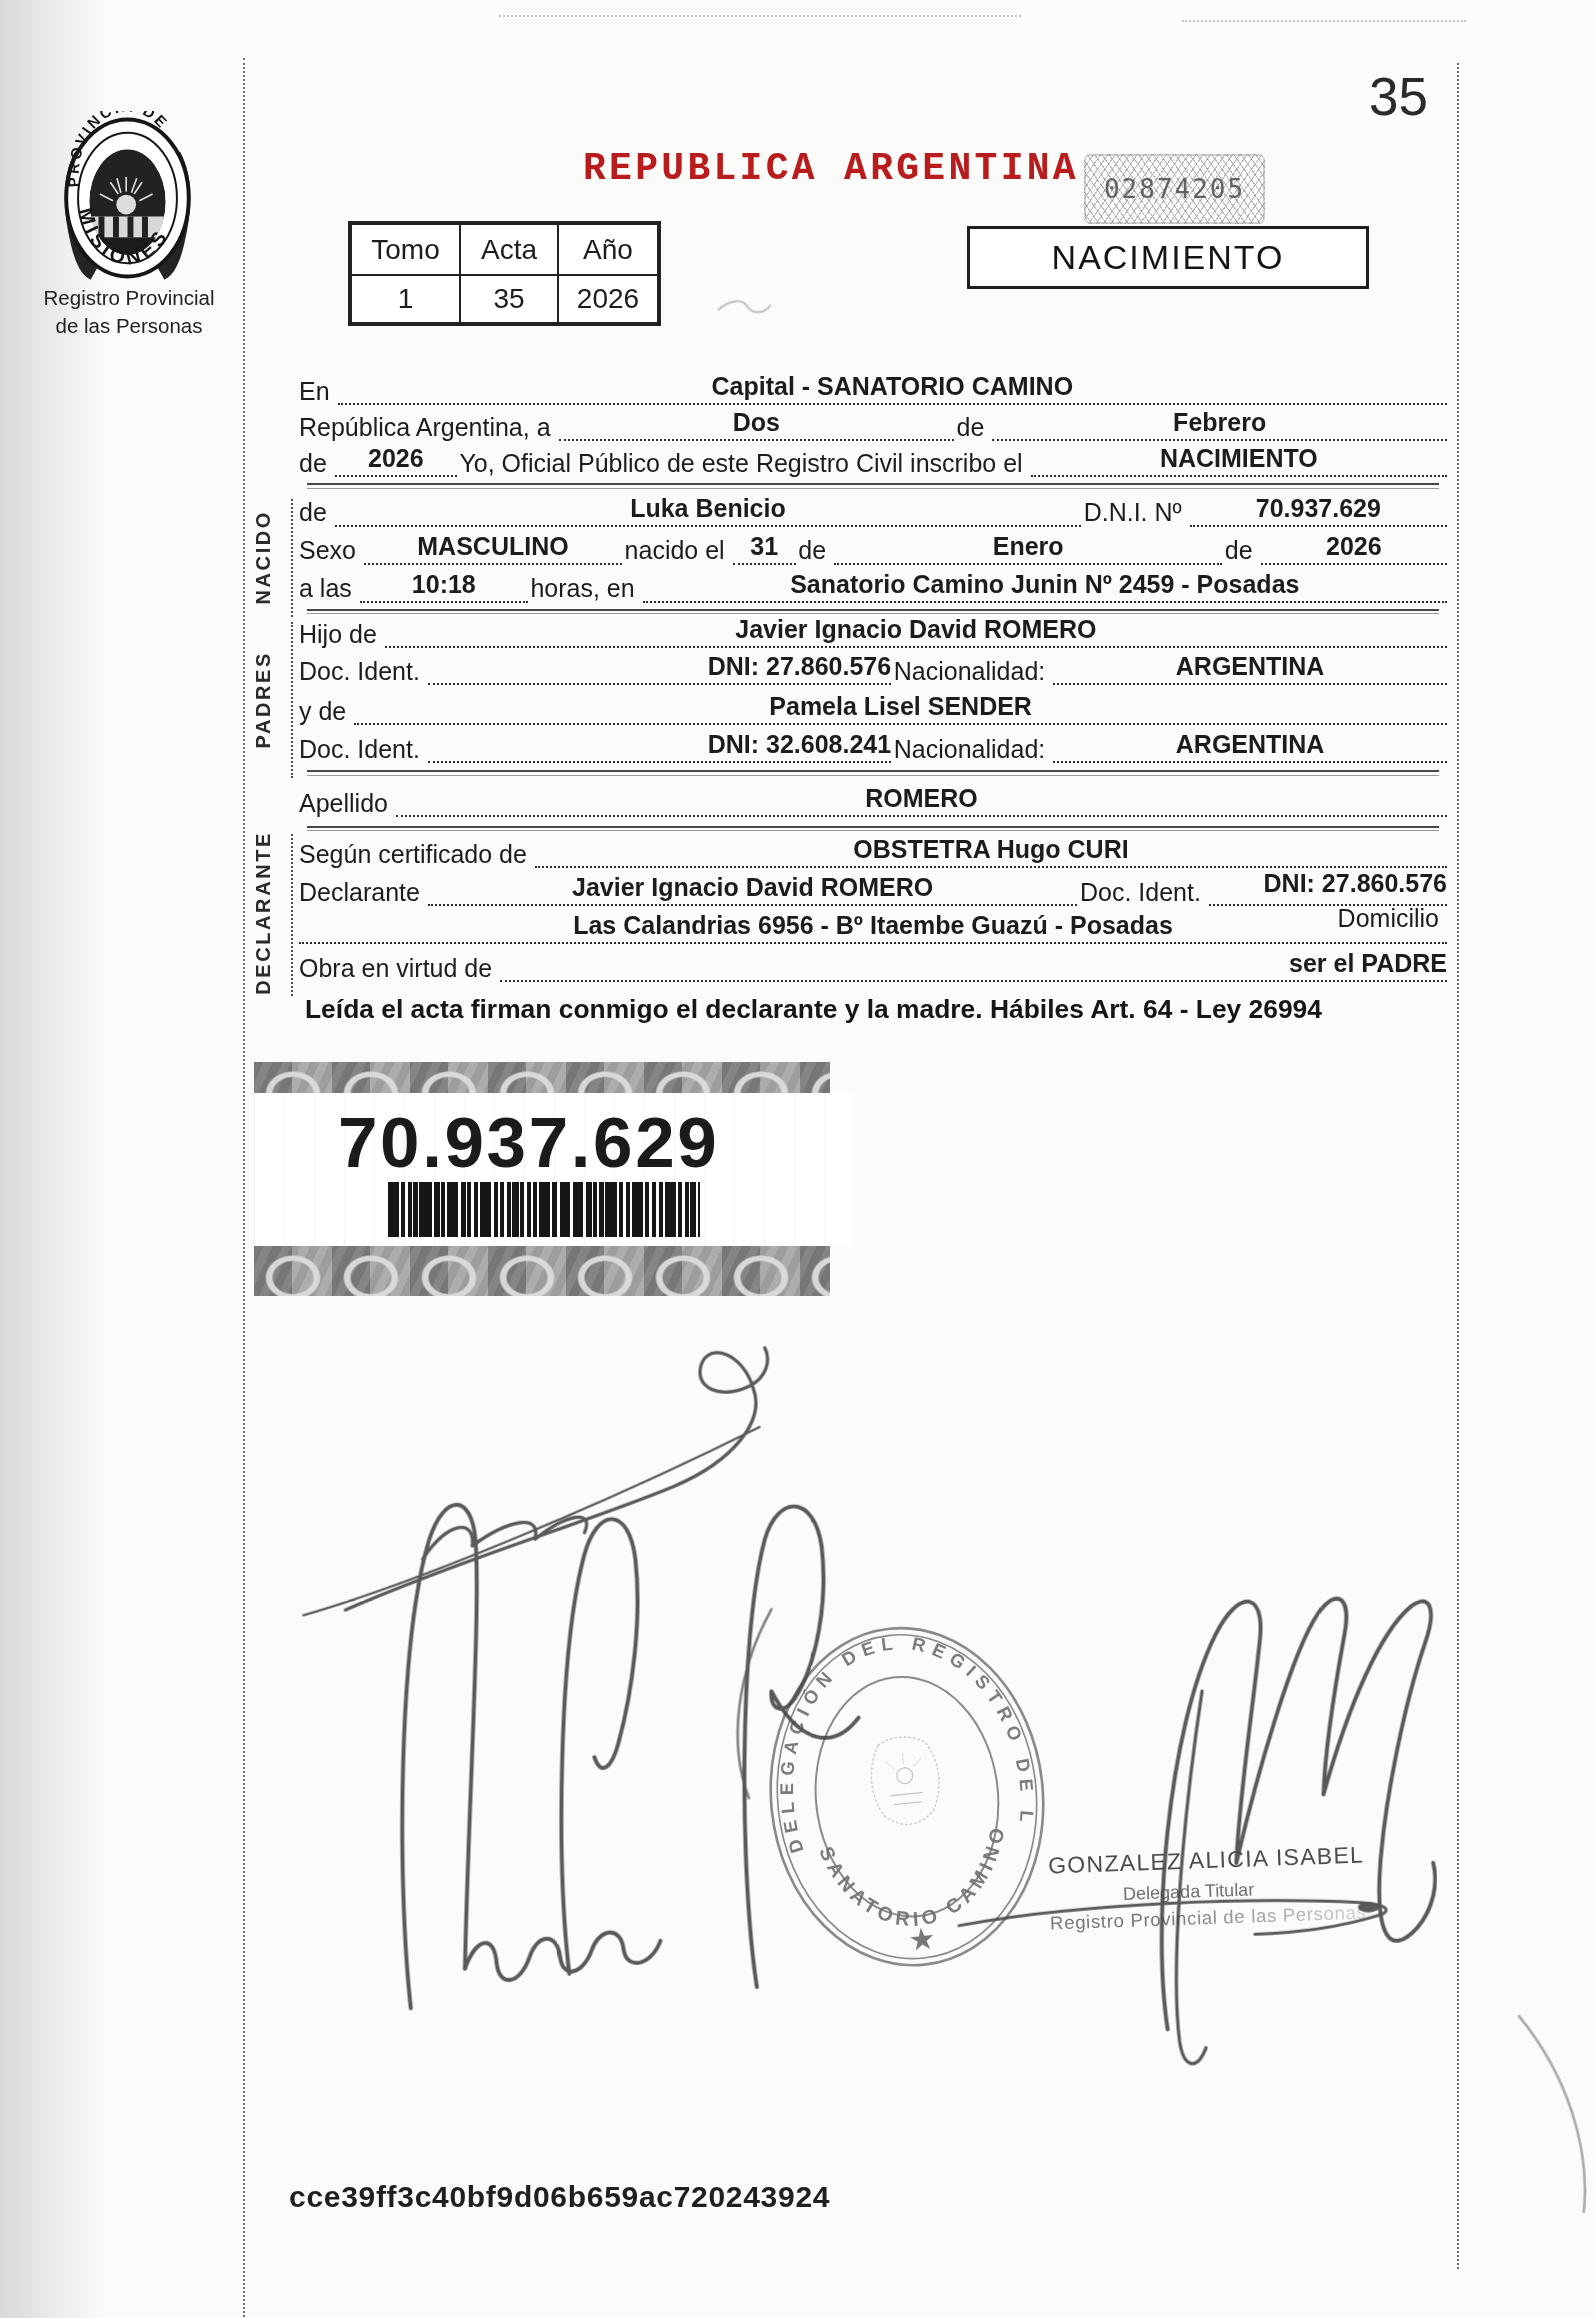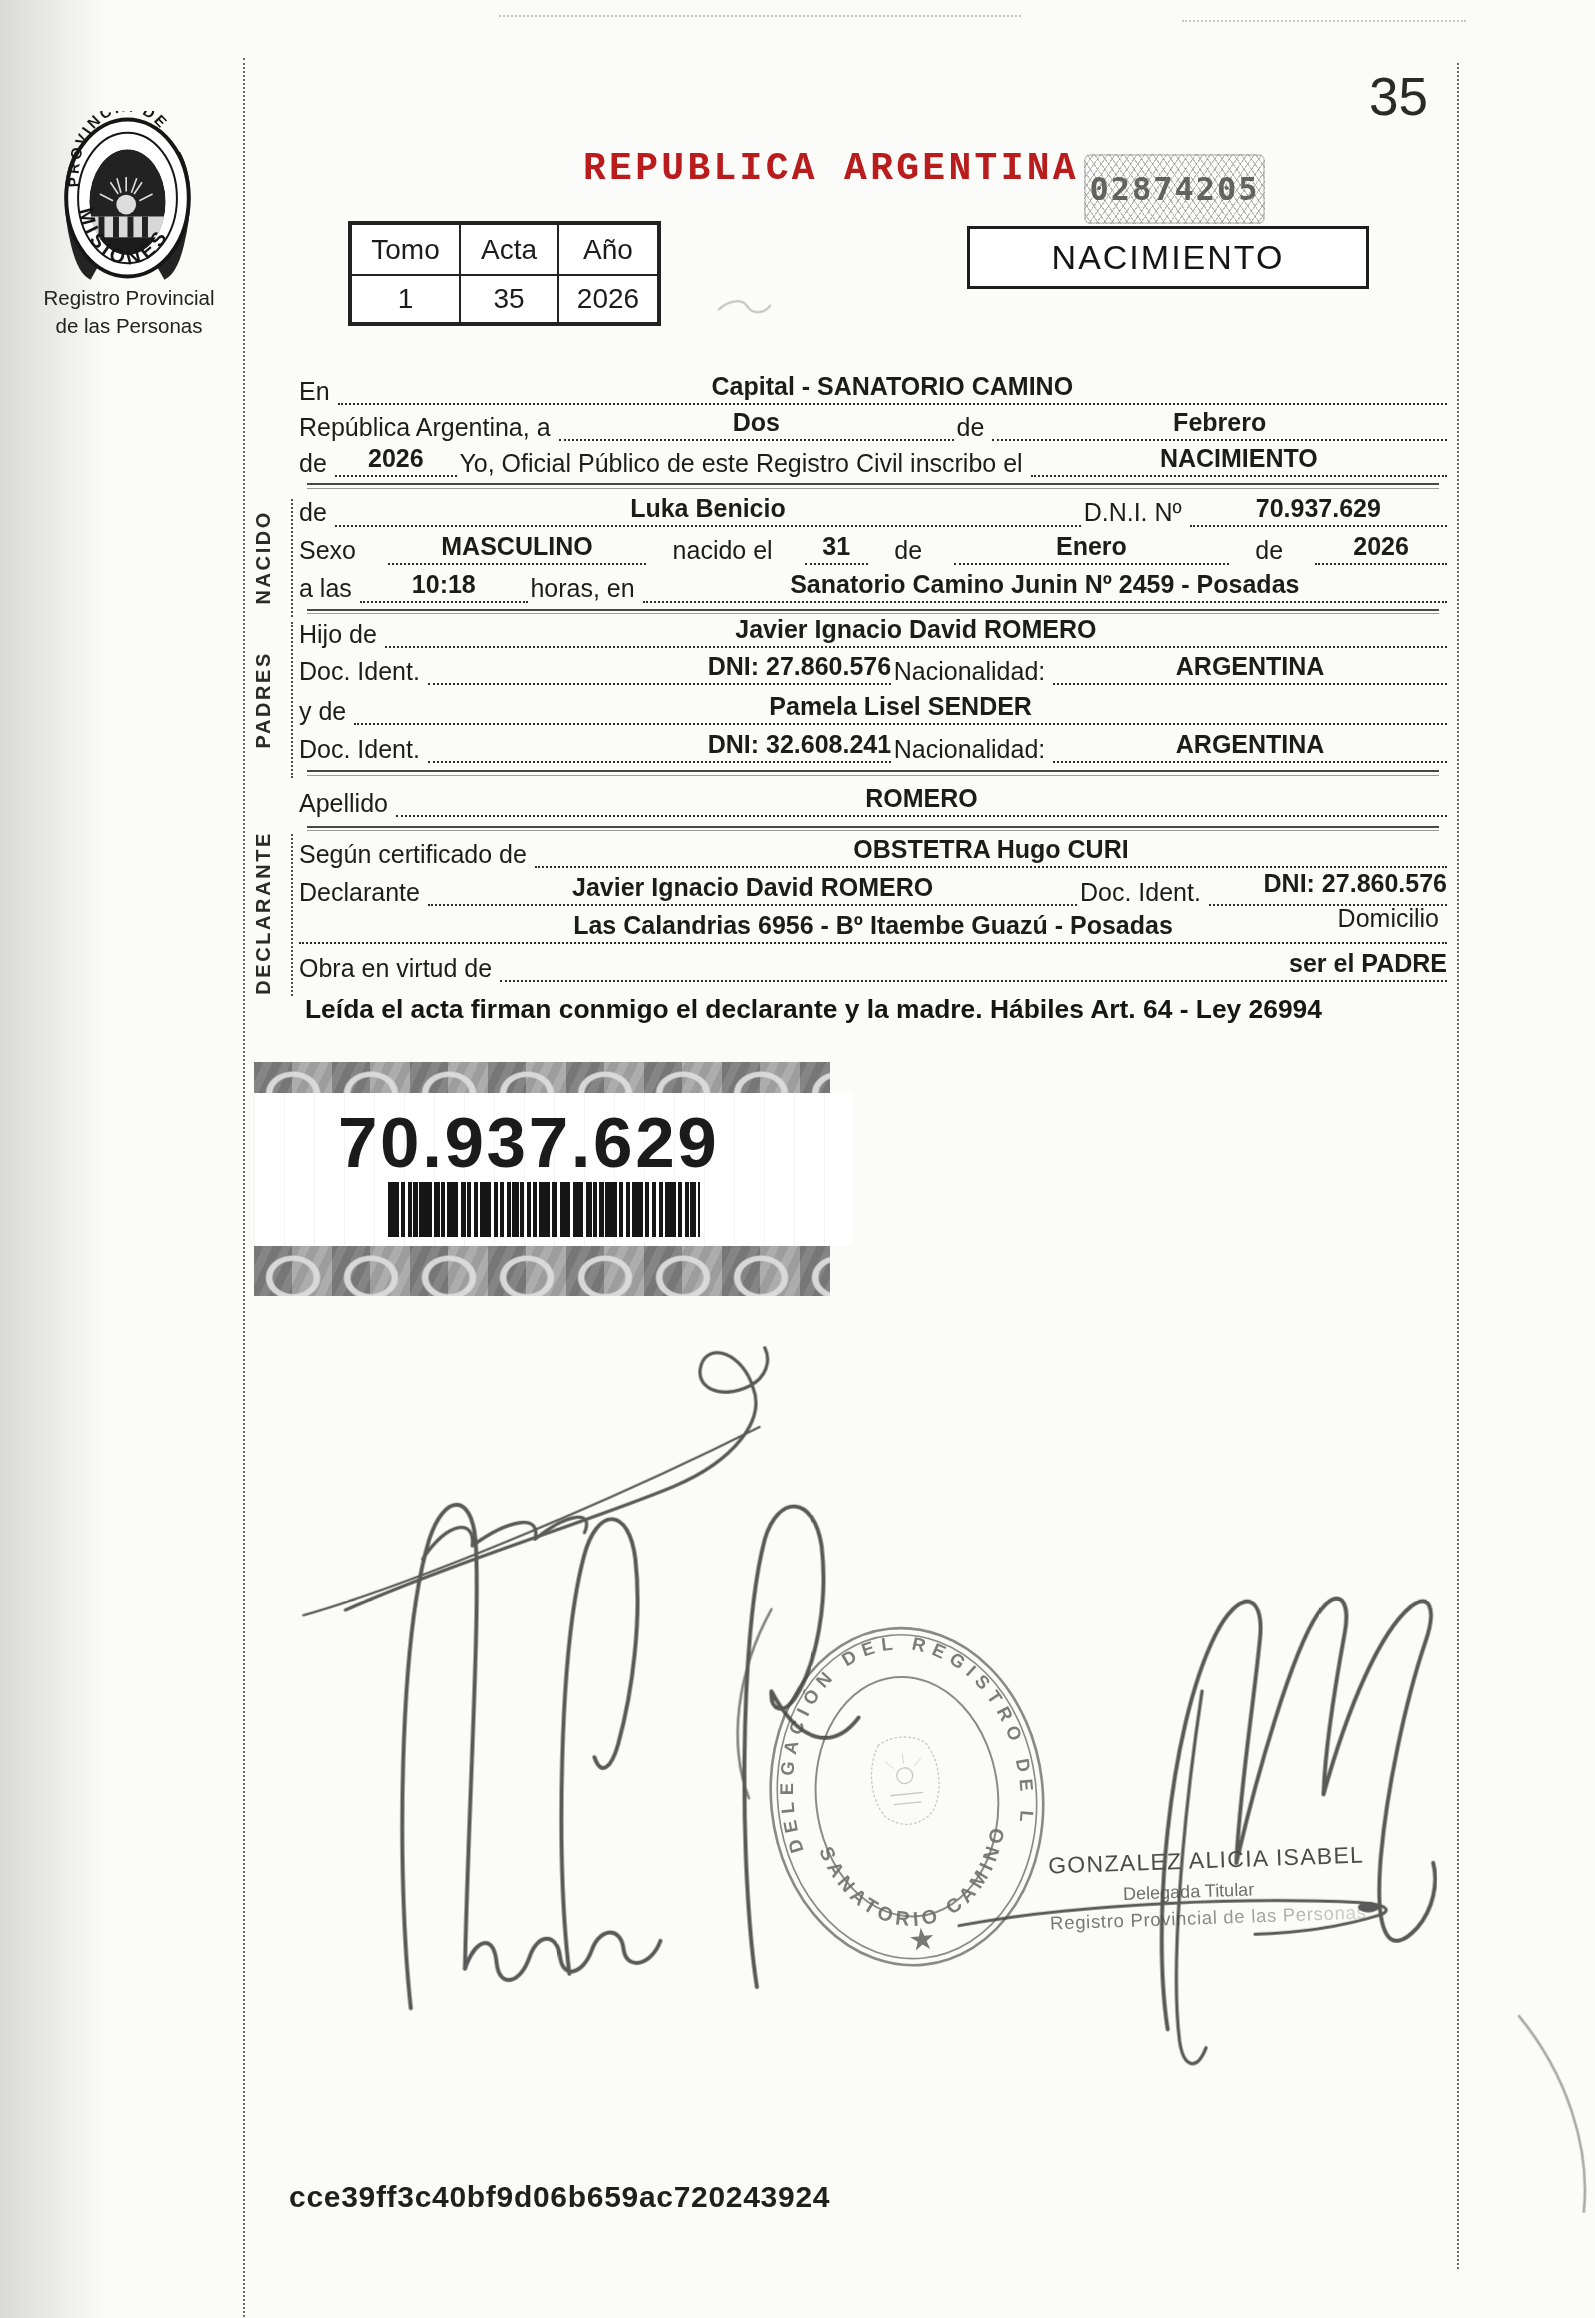--- a/index.html
+++ b/index.html
@@ -13,21 +13,21 @@
   .vborder{width:0;border-left:2px dotted #6b6b6b;}
   
   .sheet-number{font-size:53px;font-weight:500;color:#2a2a2a;}
   .doc-title{font-family:"Liberation Mono",monospace;font-weight:700;font-size:38px;
     letter-spacing:3.3px;color:#b91c1c;white-space:nowrap;}
   .serial-stamp{width:181px;height:70px;border-radius:6px;display:flex;align-items:center;justify-content:center;
     background-image:
       repeating-linear-gradient(55deg,rgba(125,125,125,.5) 0 1px,transparent 1px 6px),
       repeating-linear-gradient(-55deg,rgba(125,125,125,.5) 0 1px,transparent 1px 6px);
     box-shadow:inset 0 0 0 2px rgba(130,130,130,.35);}
-  .serial-stamp span{font-family:"DejaVu Sans Mono",monospace;font-weight:700;font-size:32px;
+  .serial-stamp span{font-family:"DejaVu Sans Mono",monospace;font-weight:400;font-size:26px;
     letter-spacing:2px;color:rgba(80,80,80,.88);}
   .idx-table{display:grid;grid-template-columns:109px 98px 100px;border:3.3px solid #222;background:#fff;}
   .idx-table .cell{border:1.3px solid #222;display:flex;align-items:center;justify-content:center;
     font-size:28px;height:46px;}
   .idx-table .hd{height:49px;}
   .act-box{width:396px;height:57px;border:3.3px solid #1e1e1e;display:flex;align-items:center;justify-content:center;
     font-size:34px;letter-spacing:2px;color:#151515;background:#fff;}
   
   .org-name{width:225px;text-align:center;font-size:20.5px;line-height:1.35;color:#222;}
   
@@ -187,21 +187,21 @@
       <span class="lbl">de</span>
       <span class="fill" style="flex:2.9;">
         <span class="val">Luka Benicio</span>
       </span>
       <span class="lbl" style="font-weight:400;">D.N.I. Nº</span>
       <span class="fill" style="flex:1;">
         <span class="val">70.937.629</span>
       </span>
     </div>
 
-    <div class="row" style="height:38px;gap:24px;">
+    <div class="row" style="height:38px;">
       <span class="lbl">Sexo</span>
       <span class="fill" style="flex:0 0 258px;">
         <span class="val">MASCULINO</span>
       </span>
       <span class="lbl">nacido el</span>
       <span class="fill" style="flex:0 0 63px;">
         <span class="val">31</span>
       </span>
       <span class="lbl">de</span>
       <span class="fill" style="flex:1.25;">

